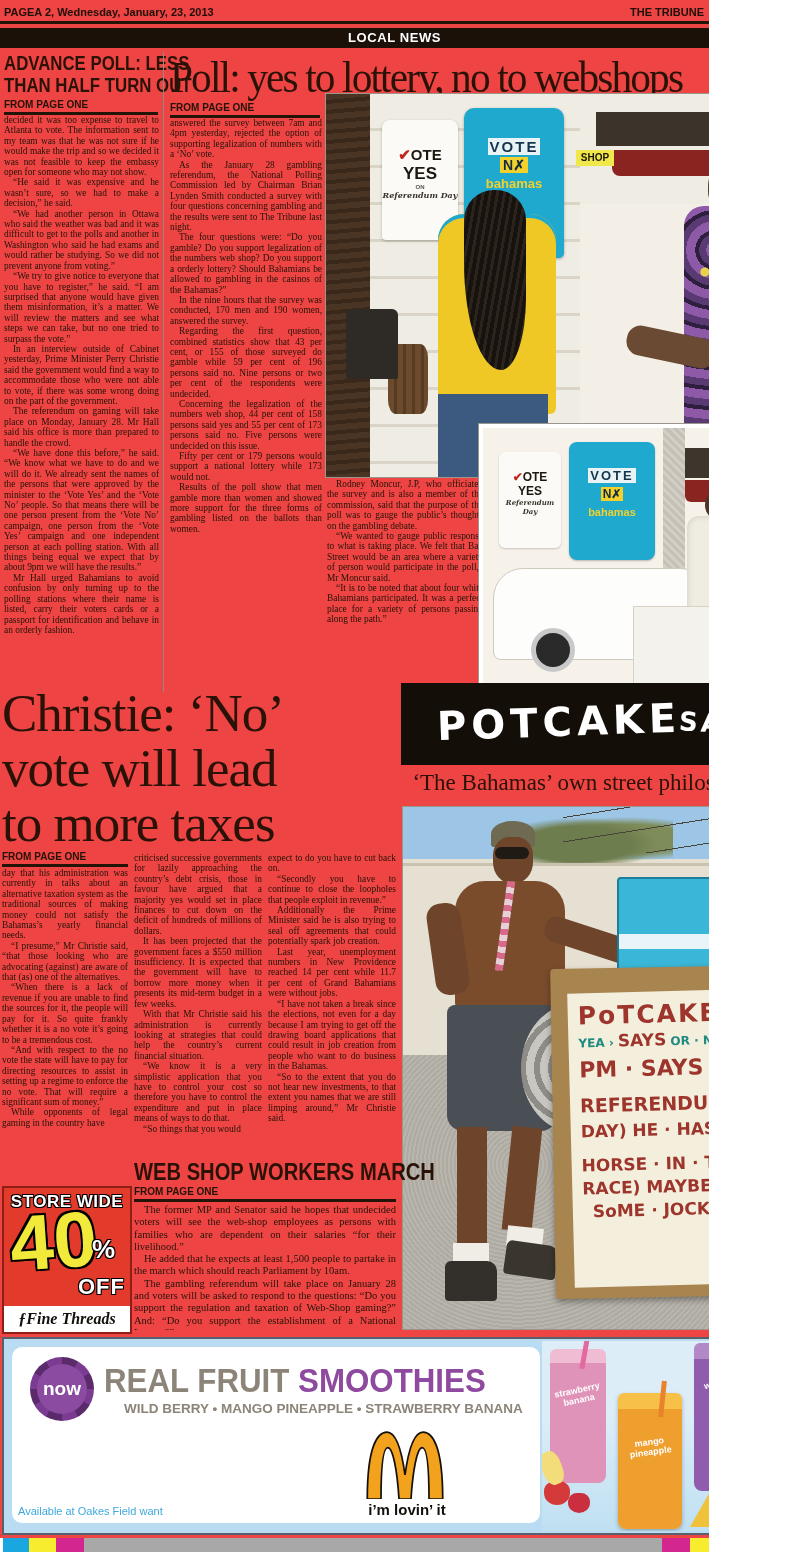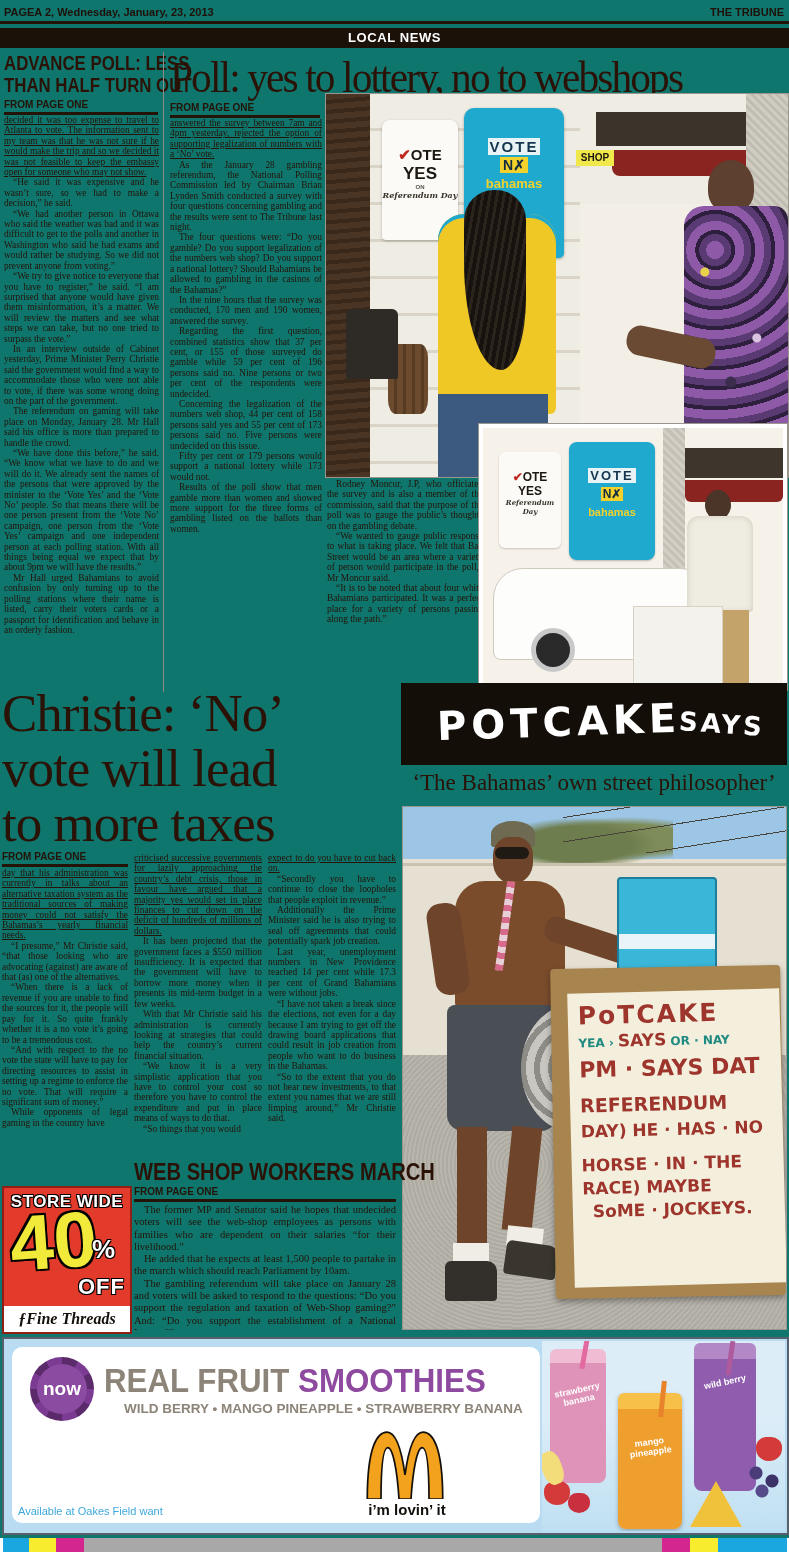--- a/index.html
+++ b/index.html
@@ -1,34 +1,34 @@
 <!DOCTYPE html>
 <html><head>
 <meta charset="utf-8">
 <style>
   html,body{margin:0;padding:0;background:#fff;}
-  #page{position:relative;width:789px;height:1552px;background:#0f766e;overflow:hidden;
+  #page{position:relative;width:709px;height:1552px;background:#ef4444;overflow:hidden;
         font-family:"Liberation Serif",serif;color:#241307;}
   .abs{position:absolute;}
   
   .hdr-txt{font:bold 11px "Liberation Sans",sans-serif;color:#1e1008;}
   .hdr-rule{background:#241307;}
   .section-bar{background:#1c1108;color:#fff;text-align:center;
                font:bold 13px/20px "Liberation Sans",sans-serif;letter-spacing:.6px;}
   
   .cond{font-family:"Liberation Sans",sans-serif;font-weight:bold;color:#2a1207;
         transform:scaleX(.84);transform-origin:0 0;white-space:nowrap;}
   .kicker{font:bold 10px "Liberation Sans",sans-serif;color:#241307;
           border-bottom:3px solid #241307;padding-bottom:2px;}
   .serif-head{font-family:"Liberation Serif",serif;color:#2a1207;}
   
   .body-col{overflow:hidden;}
   .body-col p{margin:0;text-indent:9px;text-align:justify;
               font:9.4px/10.4px "Liberation Serif",serif;color:#241307;}
-  .body-col p.ni{text-indent:0;text-decoration:underline;}
+  .body-col p.ni{text-indent:0;}
   .web-col p{font:10.5px/12.3px "Liberation Serif",serif;margin:0;text-indent:10px;text-align:justify;}
   .vrule{width:1px;background:#8f8a84;}
   
   .photo{border:1px solid #9a958d;overflow:hidden;}
   .inset{border:4px solid #fff;box-shadow:0 0 0 1px #9a958d;overflow:hidden;}
   
   .potcake-box{background:#140e09;color:#fff;}
   .pc-word{font-family:"DejaVu Sans",sans-serif;font-weight:bold;letter-spacing:5px;display:inline-block;}
   
   .store{background:#e23b2b;border:2px solid #8f1f16;}
@@ -69,23 +69,23 @@
     <p>“We have done this before,” he said. “We know what we have to do and we will do it. We already sent the names of the persons that were approved by the minister to the ‘Vote Yes’ and the ‘Vote No’ people. So that means there will be one person present from the ‘Vote No’ campaign, one person from the ‘Vote Yes’ campaign and one independent person at each polling station. With all things being equal we expect that by about 9pm we will have the results.”</p>
     <p>Mr Hall urged Bahamians to avoid confusion by only turning up to the polling stations where their name is listed, carry their voters cards or a passport for identification and behave in an orderly fashion.</p>
   </div>
   <div class="abs vrule" style="left:163px;top:52px;height:640px;"></div>
 
   <div class="abs serif-head nowrap" style="left:170px;top:52px;font-size:44px;letter-spacing:-2px;transform:scaleX(.94);transform-origin:0 0;">Poll: yes to lottery, no to webshops</div>
   <div class="abs kicker" style="left:170px;top:102px;width:150px;">FROM PAGE ONE</div>
   <div class="abs body-col" style="left:170px;top:118px;width:152px;height:574px;">
     <p class="ni">answered the survey between 7am and 4pm yesterday, rejected the option of supporting legalization of numbers with a ‘No’ vote.</p>
     <p>As the January 28 gambling referendum, the National Polling Commission led by Chairman Brian Lynden Smith conducted a survey with four questions concerning gambling and the results were sent to The Tribune last night.</p>
-    <p>The four questions were: “Do you gamble? Do you support legalization of the numbers web shop? Do you support a national lottery? Should Bahamians be allowed to gambling in the casinos of the Bahamas?”</p>
+    <p>The four questions were: “Do you gamble? Do you support legalization of the numbers web shop? Do you support a orderly lottery? Should Bahamians be allowed to gambling in the casinos of the Bahamas?”</p>
     <p>In the nine hours that the survey was conducted, 170 men and 190 women, answered the survey.</p>
-    <p>Regarding the first question, combined statistics show that 37 per cent, or 155 of those surveyed do gamble while 59 per cent of 196 persons said no. Nine persons or two per cent of the respondents were undecided.</p>
+    <p>Regarding the first question, combined statistics show that 43 per cent, or 155 of those surveyed do gamble while 59 per cent of 196 persons said no. Nine persons or two per cent of the respondents were undecided.</p>
     <p>Concerning the legalization of the numbers web shop, 44 per cent of 158 persons said yes and 55 per cent of 173 persons said no. Five persons were undecided on this issue.</p>
     <p>Fifty per cent or 179 persons would support a national lottery while 173 would not.</p>
     <p>Results of the poll show that men gamble more than women and showed more support for the three forms of gambling listed on the ballots than women.</p>
   </div>
   <div class="abs body-col" style="left:327px;top:479px;width:156px;height:212px;">
     <p>Rodney Moncur, J.P, who officiated the survey and is also a member of the commission, said that the purpose of the poll was to gauge the public’s thoughts on the gambling debate.</p>
     <p>“We wanted to gauge public response to what is taking place. We felt that Bay Street would be an area where a variety of person would participate in the poll,” Mr Moncur said.</p>
     <p>“It is to be noted that about four white Bahamians participated. It was a perfect place for a variety of persons passing along the path.”</p>
   </div>
 
@@ -179,21 +179,21 @@
     <p class="ni">criticised successive governments for lazily approaching the country’s debt crisis, those in favour have argued that a majority yes would set in place finances to cut down on the deficit of hundreds of millions of dollars.</p>
     <p>It has been projected that the government faces a $550 million insufficiency. It is expected that the government will have to borrow more money when it presents its mid-term budget in a few weeks.</p>
     <p>With that Mr Christie said his administration is currently looking at strategies that could help the country’s current financial situation.</p>
     <p>“We know it is a very simplistic application that you have to control your cost so therefore you have to control the expenditure and put in place means of ways to do that.</p>
     <p>“So things that you would</p>
   </div>
   <div class="abs body-col" style="left:268px;top:853px;width:128px;height:329px;">
     <p class="ni">expect to do you have to cut back on.</p>
     <p>“Secondly you have to continue to close the loopholes that people exploit in revenue.”</p>
     <p>Additionally the Prime Minister said he is also trying to seal off agreements that could potentially spark job creation.</p>
-    <p>Last year, unemployment numbers in New Providence reached 14 per cent while 17.3 per cent of Grand Bahamians were without jobs.</p>
+    <p>Last year, unemployment numbers in New Providence reached 14 per cent while 11.7 per cent of Grand Bahamians were without jobs.</p>
     <p>“I have not taken a break since the elections, not even for a day because I am trying to get off the drawing board applications that could result in job creation from people who want to do business in the Bahamas.</p>
     <p>“So to the extent that you do not hear new investments, to that extent you names that we are still limping around,” Mr Christie said.</p>
   </div>
 
   <div class="abs potcake-box" style="left:401px;top:683px;width:386px;height:82px;">
     <span class="pc-word abs" style="left:36px;top:16px;font-size:40px;transform:rotate(-2deg);">POTCAKE</span>
     <span class="pc-word abs" style="left:278px;top:26px;font-size:26px;transform:rotate(4deg);letter-spacing:3px;">SAYS</span>
   </div>
   <div class="abs serif-head" style="left:401px;top:770px;width:386px;text-align:center;font-size:23px;">‘The Bahamas’ own street philosopher’</div>
 

